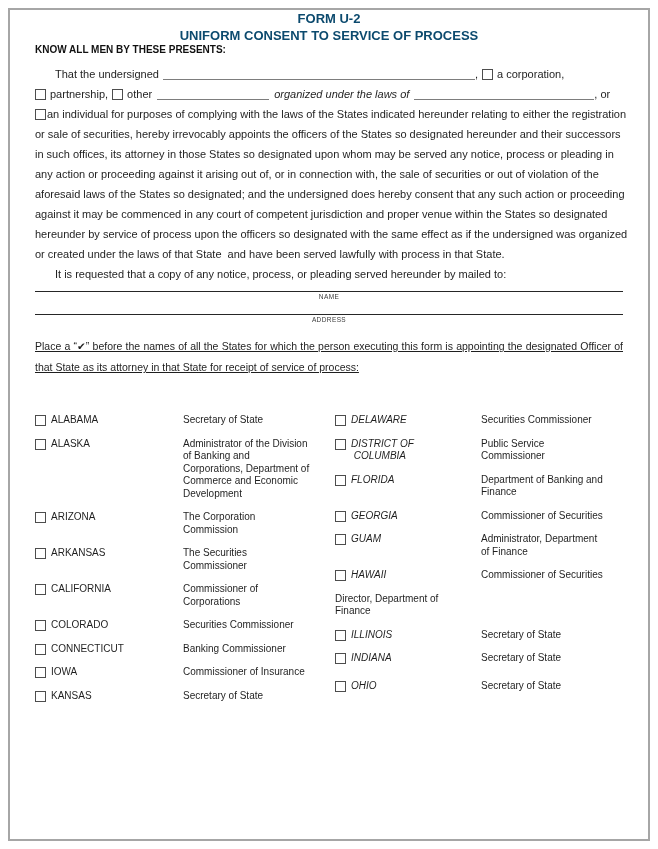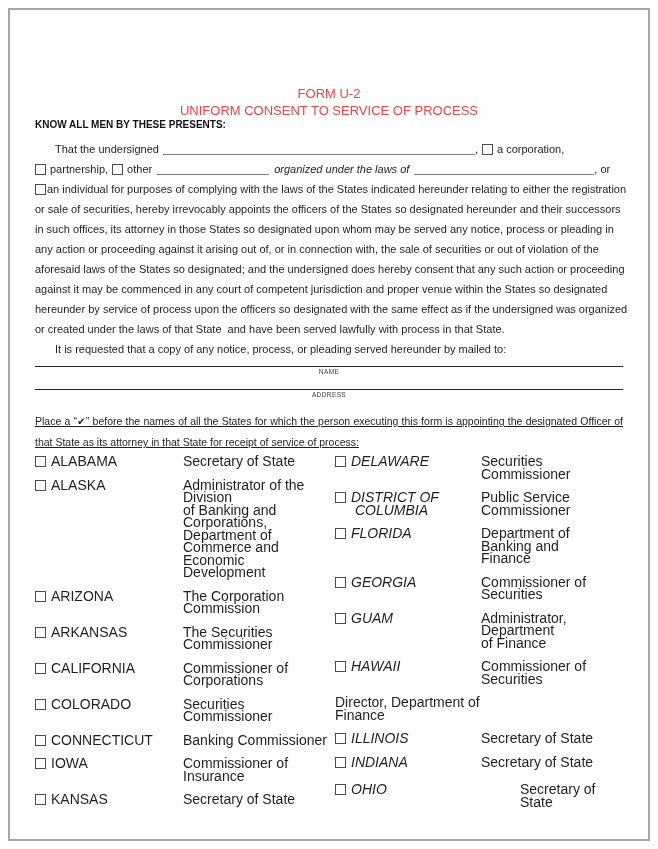--- a/index.html
+++ b/index.html
@@ -7,21 +7,21 @@
     width:658px;height:849px;position:relative;background:#ffffff;
     font-family:"Liberation Sans","DejaVu Sans",sans-serif;
     color:#1f1f1f;-webkit-font-smoothing:antialiased;
   }
   .page{
     position:absolute;left:8px;top:8px;right:8px;bottom:8px;
     border:2px solid #a6a6a6;background:#ffffff;box-sizing:border-box;
     overflow:hidden;
   }
   .content{margin:0 25px;}
-  .title{margin-top:75px;text-align:center;font-weight:normal;font-size:13px;line-height:17px;color:#ef4444;}
+  .title{text-align:center;font-weight:bold;font-size:13px;line-height:17px;color:#0c4a6e;}
   .heading{font-weight:bold;font-size:10px;color:#111;}
   .para{margin-top:9px;font-size:11px;}
   .pline{height:20px;line-height:20px;white-space:nowrap;}
   .indent{padding-left:20px;}
   .blank{
     display:inline-block;height:11px;vertical-align:-2px;
     border-bottom:1px solid #7d7d7d;
   }
   .b-undersigned{width:312px;margin-left:4px;}
   .b-other{width:112px;margin-left:5px;}
@@ -32,25 +32,25 @@
     border:1px solid #4d4d4d;background:#fff;vertical-align:-1.5px;
   }
   .cb.mid{margin:0 4px;}
   .cb.lead{margin-right:4px;}
   .cb.tight{margin-right:1px;}
   .rule{border-top:1.5px solid #262626;height:0;}
   .rule1{margin-top:7px;}
   .rule2{margin-top:13px;}
   .rule-label{text-align:center;font-size:6.5px;letter-spacing:0.4px;color:#3a3a3a;line-height:9px;}
   .instruction{margin-top:12px;font-size:10.5px;line-height:21px;text-align:justify;text-decoration:underline;}
-  .states{display:flex;margin-top:2px;font-size:14px;line-height:12.5px;}
+  .states{display:flex;margin-top:36px;font-size:10px;line-height:12.5px;}
   .half-left{width:300px;flex:0 0 300px;}
   .half-right{width:284px;flex:0 0 284px;}
   .srow{display:flex;margin-bottom:11px;}
-  .srow.gap{margin-top:15px;gap:39px;}
+  .srow.gap{margin-top:15px;}
   .scell{flex:0 0 148px;display:flex;align-items:flex-start;}
   .half-right .scell{flex:0 0 146px;font-style:italic;}
   .scell .cb{margin:1px 5px 0 0;flex:0 0 auto;}
   .sname{white-space:pre-line;}
   .ocell{flex:1;white-space:pre-line;}
 </style>
 </head>
 <body>
 
 <div class="page">

